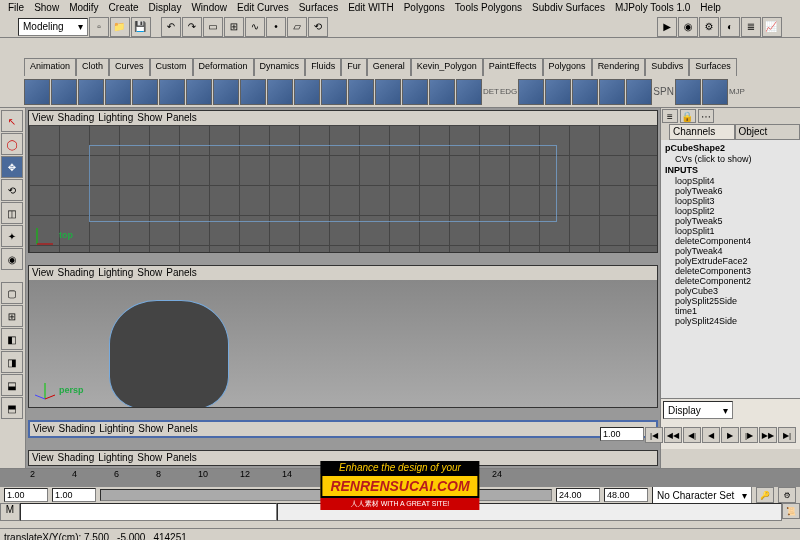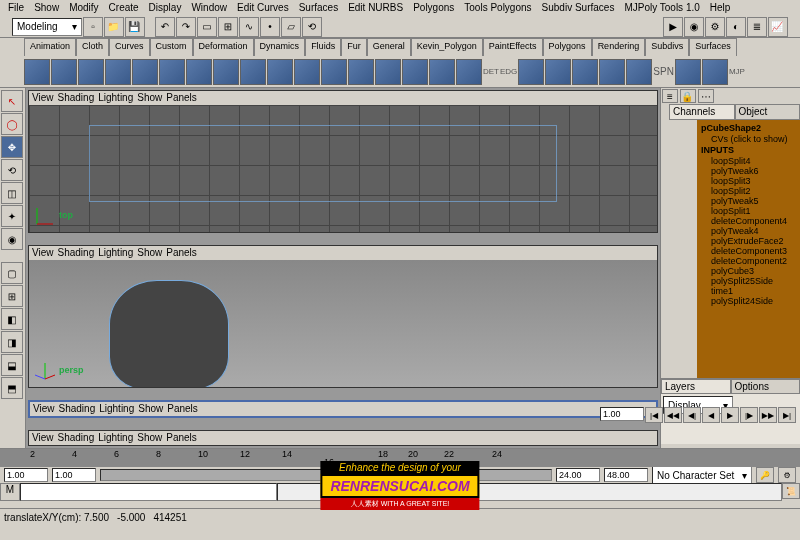--- a/index.html
+++ b/index.html
@@ -1,77 +1,77 @@
 <!DOCTYPE html>
 <html><head>
 <meta charset="utf-8">
 <style>
 * { margin: 0; padding: 0; box-sizing: border-box; font-family: Arial, sans-serif; font-size: 10px; }
 body { width: 800px; height: 540px; background: #d4d0c8; overflow: hidden; position: relative; }
 .menubar { height: 16px; background: #d4d0c8; display: flex; padding: 1px 4px; gap: 2px; }
 .menubar span { padding: 1px 4px; cursor: default; }
-.toolbar-row { height: 22px; background: #d4d0c8; border-bottom: 1px solid #808080; display: flex; align-items: center; padding: 1px 12px; gap: 1px; }
+.toolbar-row { height: 22px; background: #d4d0c8; border-bottom: 1px solid #808080; display: flex; align-items: center; padding: 1px 18px; gap: 1px; }
 .tb-btn { width: 20px; height: 20px; background: #d4d0c8; border: 1px solid #808080; display: inline-flex; align-items: center; justify-content: center; }
 .dropdown { height: 18px; background: #fff; border: 1px inset #808080; padding: 1px 4px; min-width: 70px; display: flex; align-items: center; justify-content: space-between; }
-.shelf-tabs { height: 18px; display: flex; gap: 0; padding-left: 24px; }
+.shelf-tabs { height: 18px; display: flex; gap: 0; padding-left: 24px; margin-top: 20px; }
 .shelf-tab { padding: 2px 5px; background: #d4d0c8; border: 1px solid #808080; border-bottom: none; font-size: 9px; }
 .shelf-icons { height: 32px; display: flex; gap: 1px; padding: 1px 24px; align-items: center; background: #d4d0c8; border-bottom: 1px solid #808080; }
 .shelf-icon { width: 26px; height: 26px; background: linear-gradient(135deg, #5a7aaa, #3a5a8a); border: 1px solid #606060; }
 .main-area { display: flex; height: 360px; }
 .left-tools { width: 26px; background: #d4d0c8; border-right: 1px solid #808080; display: flex; flex-direction: column; gap: 1px; padding: 2px 1px; }
 .tool-btn { width: 22px; height: 22px; background: #d4d0c8; border: 1px solid #808080; display: flex; align-items: center; justify-content: center; }
 .viewports { flex: 1; display: grid; grid-template-columns: 1fr; grid-template-rows: 1fr 1fr; gap: 12px; padding: 2px; background: #999; }
 .viewport { background: #5a5a5a; border: 1px solid #333; display: flex; flex-direction: column; position: relative; }
 .viewport.active { border: 2px solid #4a6aaa; }
 .vp-menu { height: 14px; background: #d4d0c8; display: flex; gap: 4px; padding: 1px 3px; font-size: 9px; }
 .vp-content { flex: 1; position: relative; background: #606060; overflow: hidden; }
 .vp-content.img { background: linear-gradient(to bottom, #888 0%, #999 30%, #6a3040 50%, #5a2838 100%); }
 .vp-label { position: absolute; bottom: 12px; left: 30px; color: #2a4; font-size: 9px; font-weight: bold; }
 .axis { position: absolute; bottom: 4px; left: 4px; width: 24px; height: 24px; }
 .wireframe { position: absolute; inset: 20px 40px; border: 1px solid #7ad; opacity: 0.7; }
 .grid-lines { position: absolute; inset: 0; background-image: linear-gradient(#444 1px, transparent 1px), linear-gradient(90deg, #444 1px, transparent 1px); background-size: 30px 30px; }
 .right-panel { width: 140px; background: #d4d0c8; border-left: 1px solid #808080; display: flex; flex-direction: column; }
 .panel-tabs { height: 16px; display: flex; font-size: 9px; padding-left: 8px; }
 .panel-tab { flex: 1; padding: 1px 3px; border: 1px solid #808080; background: #d4d0c8; }
 .panel-tab.active { background: #e8e4dc; }
-.channel-list { flex: 1; background: #a16207; overflow: auto; padding: 2px; margin-left: 36px; }
+.channel-list { flex: 1; background: #e5e5e5; overflow: auto; padding: 2px; }
 .channel-header { font-size: 9px; font-weight: bold; padding: 1px 2px; }
 .channel-item { font-size: 9px; padding: 0px 2px 0px 12px; }
 .layers-section { height: 70px; border-top: 1px solid #808080; }
 .layers-tabs { display: flex; font-size: 9px; }
 .layers-body { background: #e8e4dc; height: 50px; padding: 2px; }
 .timeline-area { height: 60px; background: #d4d0c8; border-top: 1px solid #808080; }
 .time-ruler { height: 18px; background: #888; display: flex; align-items: center; padding: 0 30px; position: relative; }
 .time-tick { position: absolute; top: 0; color: #000; font-size: 9px; }
 .range-slider { height: 16px; background: #d4d0c8; display: flex; align-items: center; padding: 0 4px; gap: 4px; }
 .range-input { width: 44px; height: 14px; background: #fff; border: 1px inset #808080; font-size: 9px; padding: 0 2px; }
 .range-track { flex: 1; height: 12px; background: #aaa; border: 1px inset #808080; }
 .play-controls { position: absolute; right: 4px; bottom: 44px; display: flex; gap: 1px; }
 .play-btn { width: 18px; height: 16px; background: #d4d0c8; border: 1px solid #808080; font-size: 8px; display: flex; align-items: center; justify-content: center; }
 .status-bar { height: 18px; background: #d4d0c8; border-top: 1px solid #808080; display: flex; align-items: center; padding: 0 4px; font-size: 9px; gap: 8px; }
 .cmd-line { height: 18px; display: flex; background: #d4d0c8; }
 .cmd-input { flex: 1; background: #fff; border: 1px inset #808080; font-size: 9px; padding: 1px 3px; }
 .watermark { position: absolute; bottom: 30px; left: 50%; transform: translateX(-50%); z-index: 100; text-align: center; }
 .wm-top { background: #000; color: #ffcc00; font-size: 10px; padding: 1px 6px; font-style: italic; }
-.wm-main { background: #ffcc00; color: #a21caf; font-size: 14px; font-weight: bold; padding: 2px 8px; border: 2px solid #000; font-style: italic; }
+.wm-main { background: #ffcc00; color: #b91c1c; font-size: 14px; font-weight: bold; padding: 2px 8px; border: 2px solid #000; font-style: italic; }
 .wm-sub { background: #c00; color: #fff; font-size: 7px; padding: 1px 4px; }
 </style>
 </head>
 <body>
 
 <div class="menubar">
   <span>File</span>
   <span>Show</span>
   <span>Modify</span>
   <span>Create</span>
   <span>Display</span>
   <span>Window</span>
   <span>Edit Curves</span>
   <span>Surfaces</span>
-  <span>Edit NURBS</span>
+  <span>Edit WITH</span>
   <span>Polygons</span>
   <span>Tools Polygons</span>
   <span>Subdiv Surfaces</span>
   <span>MJPoly Tools 1.0</span>
   <span>Help</span>
 </div>
 
 <div class="toolbar-row">
   <div class="dropdown">
     <span>Modeling</span>
@@ -275,24 +275,20 @@
           <div class="channel-item">polyExtrudeFace2</div>
           <div class="channel-item">deleteComponent3</div>
           <div class="channel-item">deleteComponent2</div>
           <div class="channel-item">polyCube3</div>
           <div class="channel-item">polySplit25Side</div>
           <div class="channel-item">time1</div>
           <div class="channel-item">polySplit24Side</div>
         </div>
     </div>
     <div class="layers-section">
-      <div class="layers-tabs">
-        <div class="panel-tab active">Layers</div>
-        <div class="panel-tab">Options</div>
-      </div>
       <div class="layers-body">
         <div class="dropdown" style="width:60px">
           <span>Display</span>
             <span>▾</span>
         </div>
       </div>
     </div>
   </div>
 </div>
 

